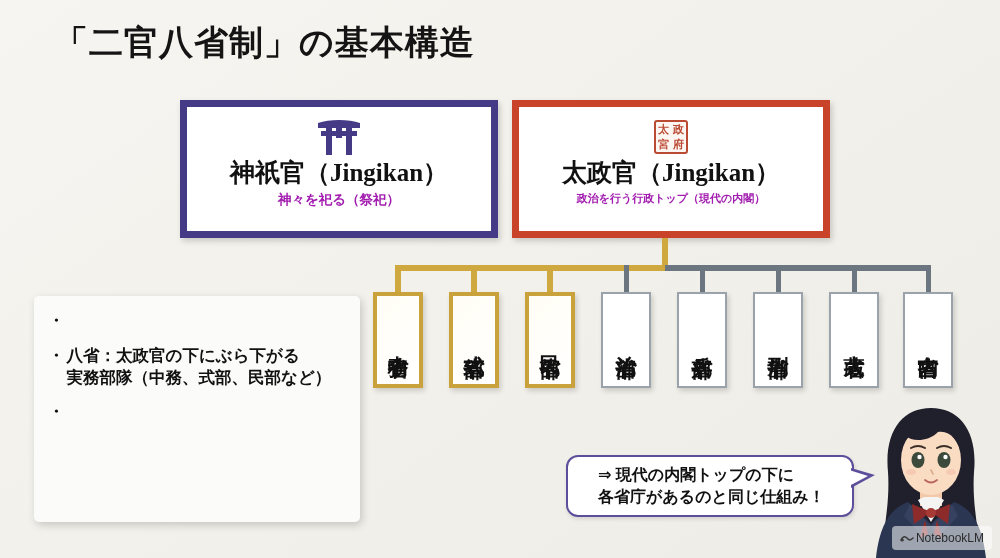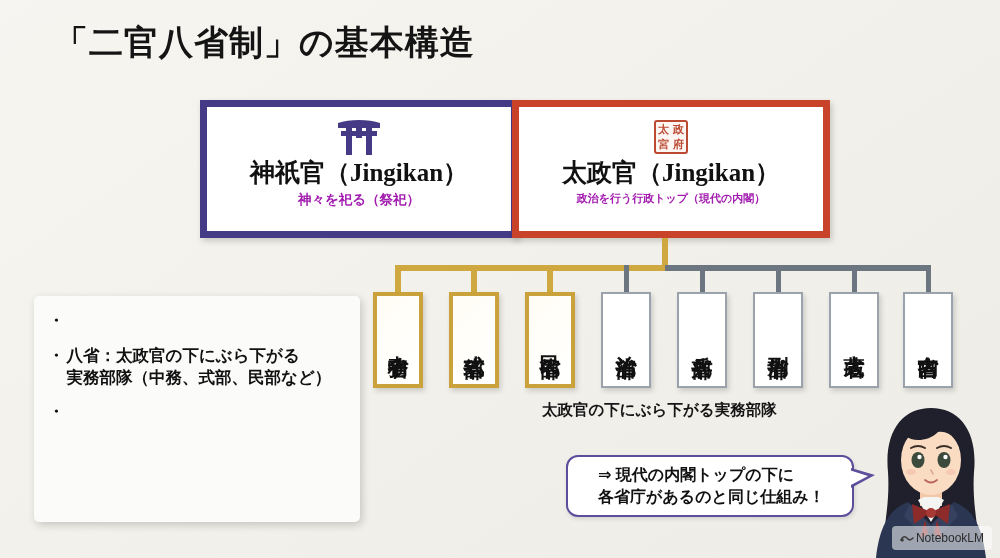--- a/index.html
+++ b/index.html
@@ -43,21 +43,20 @@
     flex-direction: column;
     align-items: center;
     justify-content: flex-start;
   }
   #jingikan-box {
     left: 180px;
     top: 100px;
     width: 318px;
     height: 138px;
     border: 7px solid #453a86;
-    margin-left: 20px;
   }
   #daijokan-box {
     left: 512px;
     top: 100px;
     width: 318px;
     height: 138px;
     border: 7px solid #c8432a;
   }
   .organ-icon {
     margin-top: 8px;
@@ -306,21 +305,20 @@
 
   <div class="ministry gold" style="left:373px;">中務省</div>
   <div class="ministry gold" style="left:449px;">式部省</div>
   <div class="ministry gold" style="left:525px;">民部省</div>
   <div class="ministry gray" style="left:601px;">治部省</div>
   <div class="ministry gray" style="left:677px;">兵部省</div>
   <div class="ministry gray" style="left:753px;">刑部省</div>
   <div class="ministry gray" style="left:829px;">大蔵省</div>
   <div class="ministry gray" style="left:903px;">宮内省</div>
 
-  <div id="ministries-caption">太政官の下にぶら下がる実務部隊</div>
 
   <div id="notes-card">
     <div class="note">
       <span class="dot">・</span>
     </div>
     <div class="note">
       <span class="dot">・</span>
       <span class="txt">八省：太政官の下にぶら下がる
 実務部隊（中務、式部、民部など）</span>
     </div>

